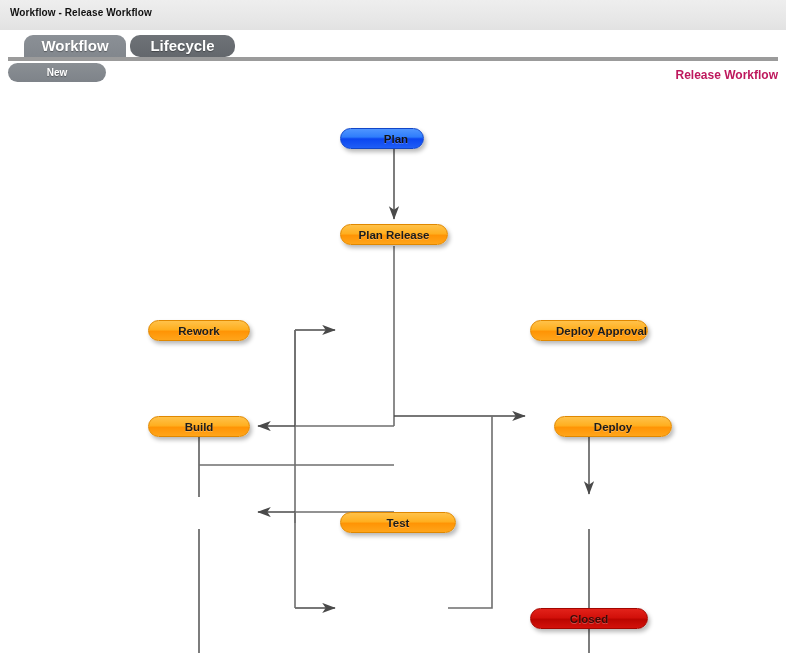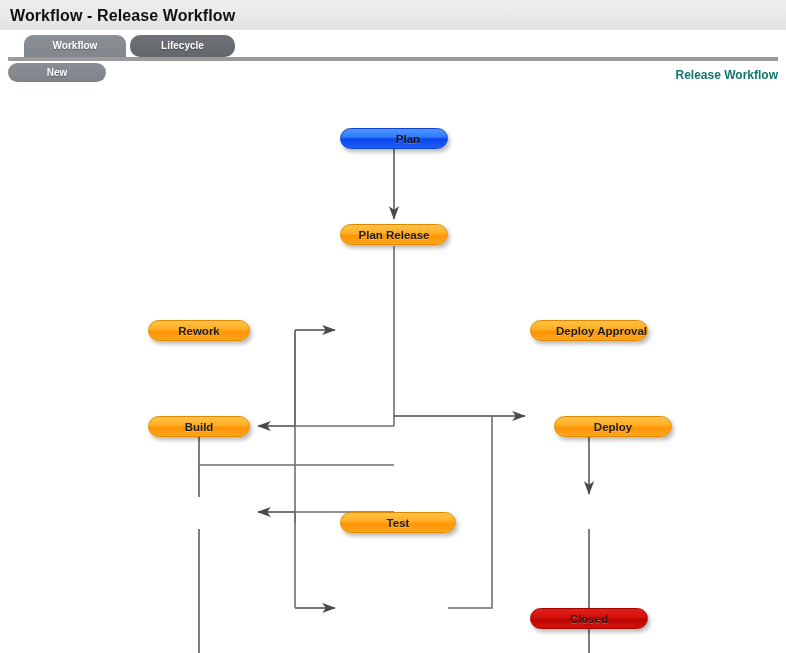--- a/index.html
+++ b/index.html
@@ -20,40 +20,40 @@
     position: absolute;
     left: 0; top: 0;
     width: 786px; height: 31px;
     background: linear-gradient(to bottom, #eeeeee 0%, #e8e8e8 55%, #e2e2e2 100%);
     border-bottom: 1px solid #ffffff;
     box-sizing: border-box;
   }
   .titlebar-text {
     position: absolute;
     left: 10px; top: 7px;
-    font-size: 16px;
+    font-size: 10px;
     font-weight: bold;
     color: #111111;
     letter-spacing: 0.1px;
   }
 
   
   .tabstrip {
     position: absolute;
     left: 0; top: 31px;
     width: 786px; height: 26px;
     background: #ffffff;
   }
   .tab {
     position: absolute;
     top: 4px;
     height: 22px;
     border-radius: 9px 9px 0 0;
     color: #ffffff;
-    font-size: 10px;
+    font-size: 15px;
     font-weight: bold;
     text-align: center;
     line-height: 22px;
     cursor: pointer;
     text-shadow: 0 1px 1px rgba(0,0,0,0.35);
     box-sizing: border-box;
   }
   .tab.active {
     left: 24px; width: 102px;
     background: linear-gradient(to bottom, #8b9096 0%, #82878d 100%);
@@ -84,21 +84,21 @@
     text-align: center;
     line-height: 19px;
     cursor: pointer;
     text-shadow: 0 1px 1px rgba(0,0,0,0.35);
   }
   .page-label {
     position: absolute;
     right: 8px; top: 68px;
     font-size: 12px;
     font-weight: bold;
-    color: #0f766e;
+    color: #be185d;
   }
 
   
   .canvas {
     position: absolute;
     left: 0; top: 86px;
     width: 786px; height: 567px;
     background: #ffffff;
   }
   .edges {
@@ -191,21 +191,21 @@
       <path d="M448,522 L492,522 L492,330"></path>
 
       <path d="M199,443 L199,600" stroke="#5c5c5c" marker-end="url(#arrow)"></path>
 
       <path d="M589,347 L589,408" stroke="#5c5c5c" marker-end="url(#arrow)"></path>
 
       <path d="M589,443 L589,600" stroke="#5c5c5c" marker-end="url(#arrow)"></path>
     </g>
   </svg>
 
-  <div class="node blue" id="n-plan" style="left: 340px; top: 42px; width: 108px; padding-left: 28px;">Plan</div>
+  <div class="node blue" id="n-plan" style="left: 340px; top: 42px; width: 84px; padding-left: 28px;">Plan</div>
   <div class="node orange" id="n-plan_approval" style="left: 340px; top: 138px; width: 108px;">Plan Release</div>
   <div class="node orange" id="n-rework" style="left: 148px; top: 234px; width: 102px;">Rework</div>
   <div class="node orange" id="n-deploy_approval" style="left: 530px; top: 234px; width: 118px; text-align: right;">Deploy Approval</div>
   <div class="node orange" id="n-build" style="left: 148px; top: 330px; width: 102px;">Build</div>
   <div class="node orange" id="n-deploy" style="left: 530px; top: 330px; width: 118px; margin-left: 24px;">Deploy</div>
   <div class="node orange" id="n-test" style="left: 340px; top: 426px; width: 116px;">Test</div>
   <div class="node red" id="n-closed" style="left: 530px; top: 522px; width: 118px;">Closed</div>
 
 </div>
 

